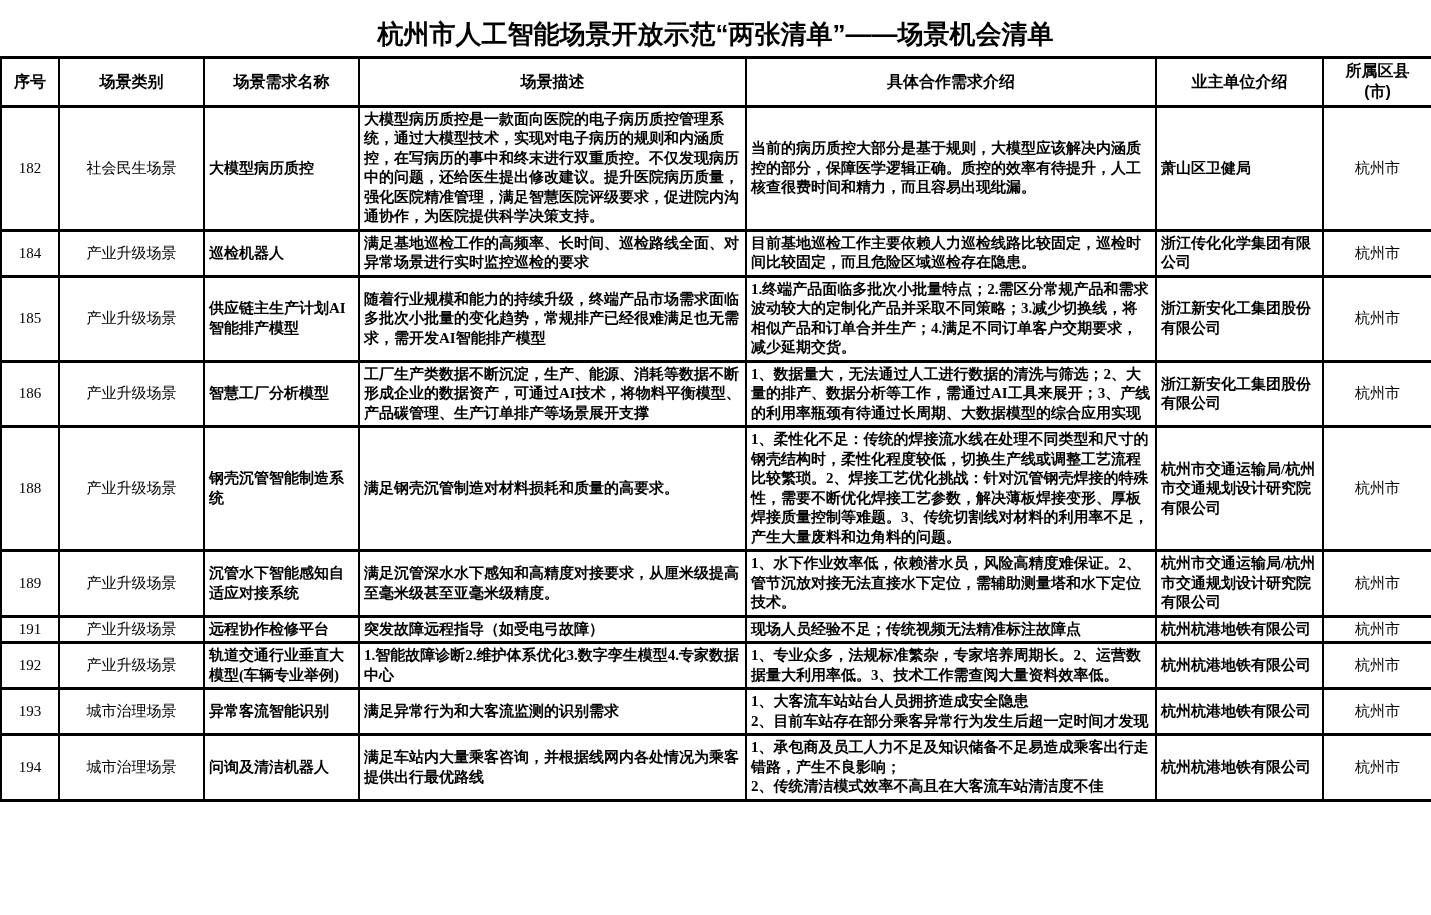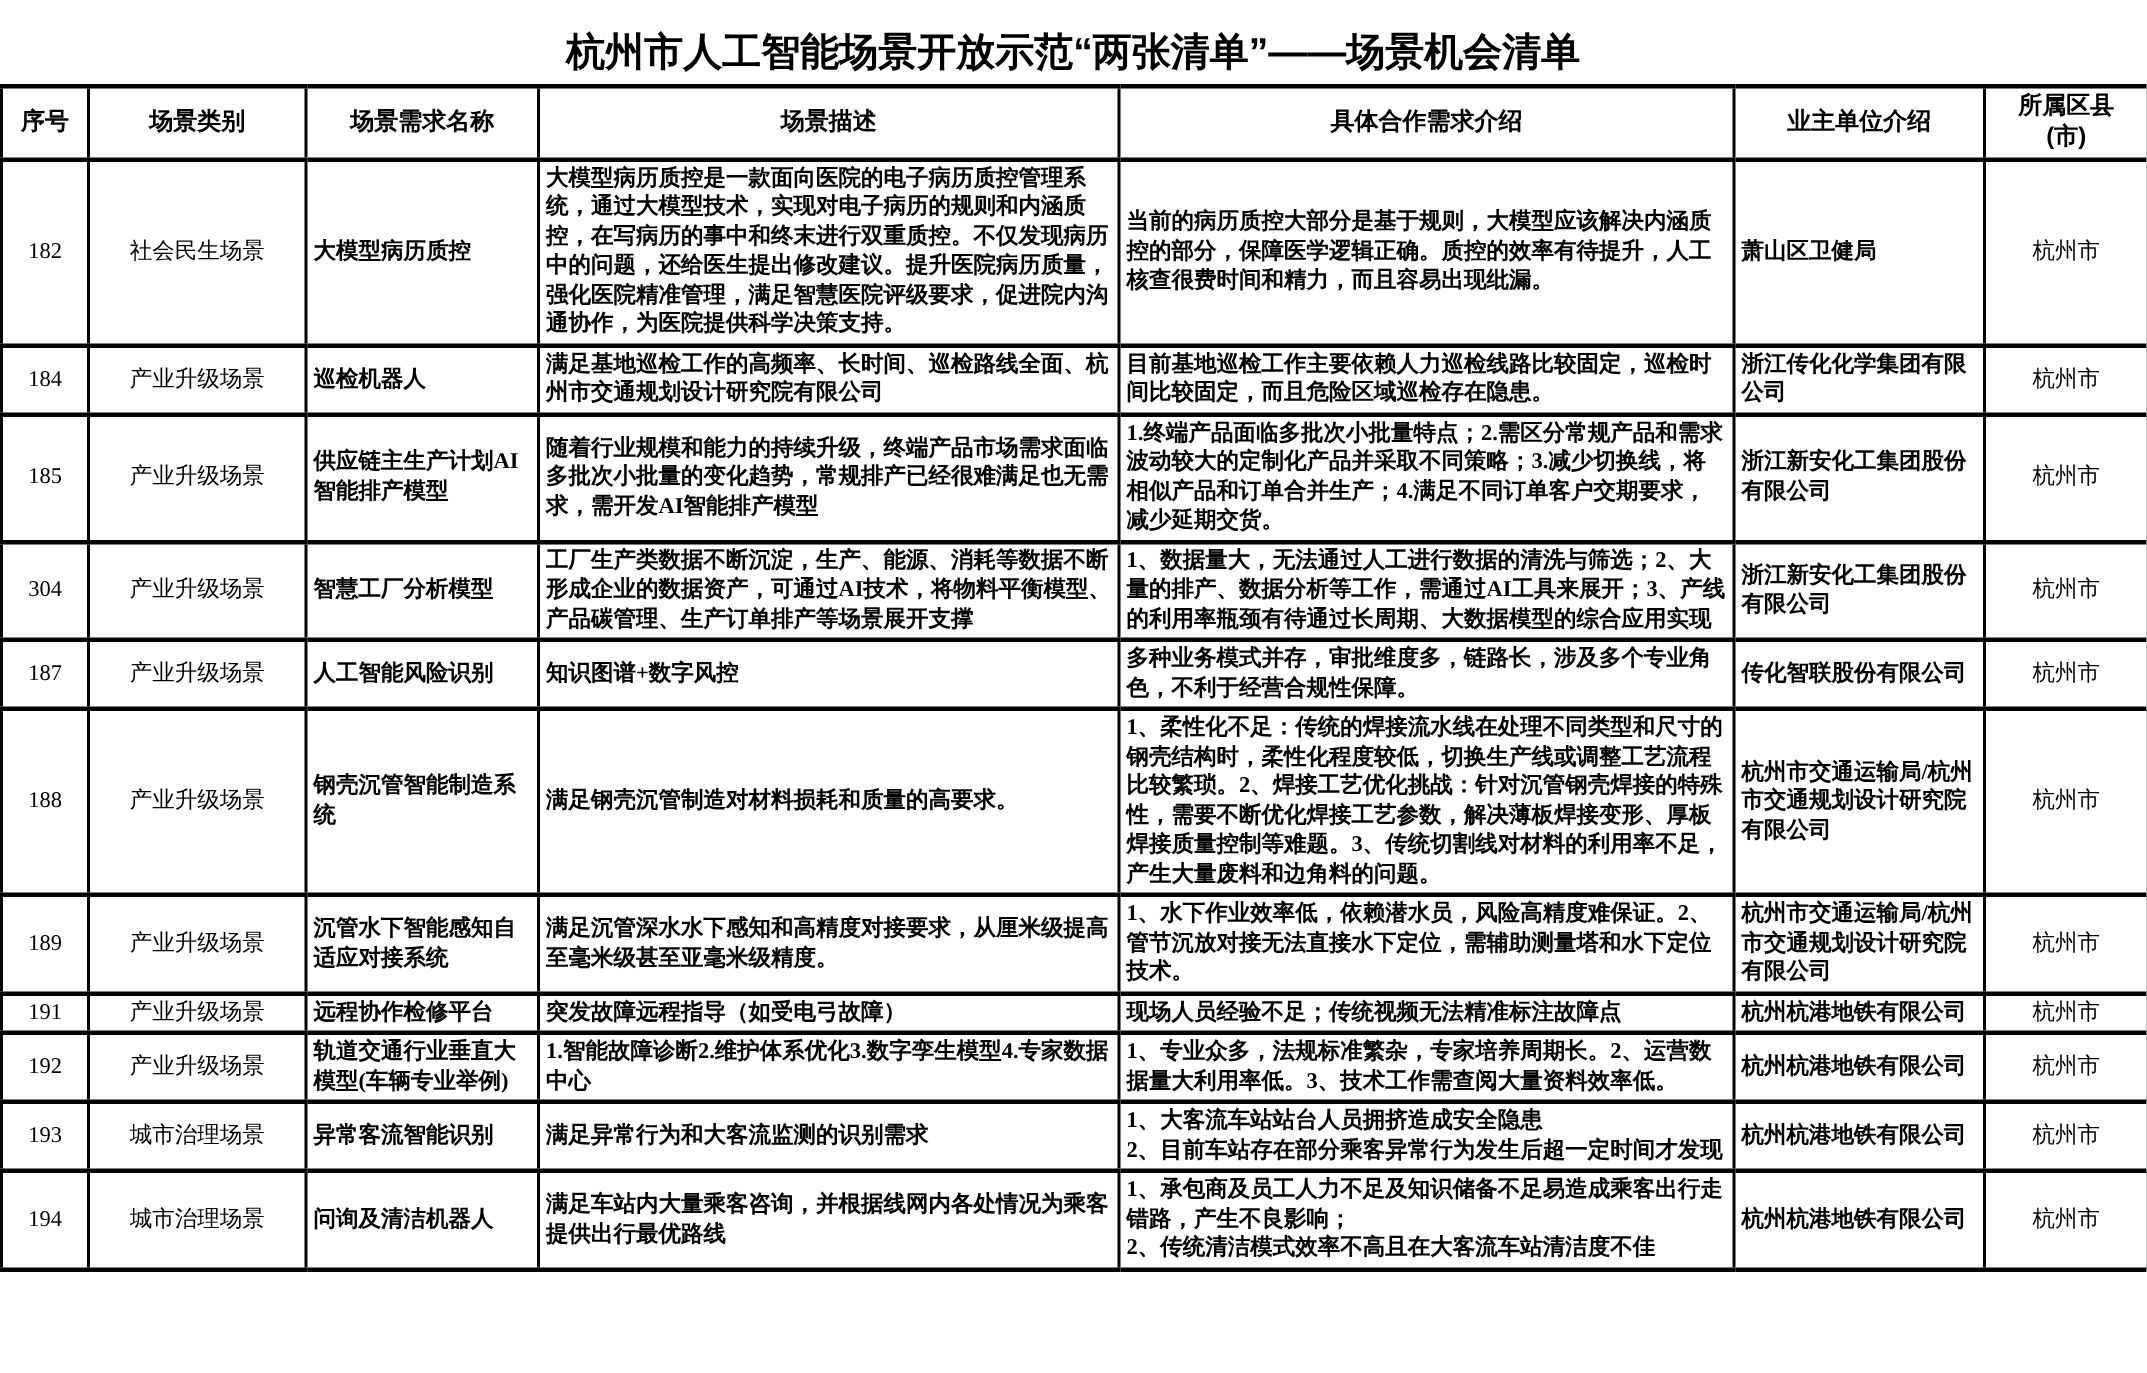--- a/index.html
+++ b/index.html
@@ -97,55 +97,46 @@
       <td class="a-left">当前的病历质控大部分是基于规则，大模型应该解决内涵质控的部分，保障医学逻辑正确。质控的效率有待提升，人工核查很费时间和精力，而且容易出现纰漏。</td>
       <td class="a-left">萧山区卫健局</td>
       <td class="a-center">杭州市</td>
     </tr>
 
 
     <tr>
       <td class="a-center">184</td>
       <td class="a-center">产业升级场景</td>
       <td class="a-left">巡检机器人</td>
-      <td class="a-left">满足基地巡检工作的高频率、长时间、巡检路线全面、杭州市交通规划设计研究院有限公司</td>
+      <td class="a-left">满足基地巡检工作的高频率、长时间、巡检路线全面、对异常场景进行实时监控巡检的要求</td>
       <td class="a-left">目前基地巡检工作主要依赖人力巡检线路比较固定，巡检时间比较固定，而且危险区域巡检存在隐患。</td>
       <td class="a-left">浙江传化化学集团有限公司</td>
       <td class="a-center">杭州市</td>
     </tr>
 
     <tr>
       <td class="a-center">185</td>
       <td class="a-center">产业升级场景</td>
       <td class="a-left">供应链主生产计划AI智能排产模型</td>
       <td class="a-left">随着行业规模和能力的持续升级，终端产品市场需求面临多批次小批量的变化趋势，常规排产已经很难满足也无需求，需开发AI智能排产模型</td>
       <td class="a-left">1.终端产品面临多批次小批量特点；2.需区分常规产品和需求波动较大的定制化产品并采取不同策略；3.减少切换线，将相似产品和订单合并生产；4.满足不同订单客户交期要求，减少延期交货。</td>
       <td class="a-left">浙江新安化工集团股份有限公司</td>
       <td class="a-center">杭州市</td>
     </tr>
 
     <tr>
-      <td class="a-center">304</td>
+      <td class="a-center">186</td>
       <td class="a-center">产业升级场景</td>
       <td class="a-left">智慧工厂分析模型</td>
       <td class="a-left">工厂生产类数据不断沉淀，生产、能源、消耗等数据不断形成企业的数据资产，可通过AI技术，将物料平衡模型、产品碳管理、生产订单排产等场景展开支撑</td>
       <td class="a-left">1、数据量大，无法通过人工进行数据的清洗与筛选；2、大量的排产、数据分析等工作，需通过AI工具来展开；3、产线的利用率瓶颈有待通过长周期、大数据模型的综合应用实现</td>
       <td class="a-left">浙江新安化工集团股份有限公司</td>
       <td class="a-center">杭州市</td>
     </tr>
 
-    <tr>
-      <td class="a-center">187</td>
-      <td class="a-center">产业升级场景</td>
-      <td class="a-left">人工智能风险识别</td>
-      <td class="a-left">知识图谱+数字风控</td>
-      <td class="a-left">多种业务模式并存，审批维度多，链路长，涉及多个专业角色，不利于经营合规性保障。</td>
-      <td class="a-left">传化智联股份有限公司</td>
-      <td class="a-center">杭州市</td>
-    </tr>
 
     <tr>
       <td class="a-center">188</td>
       <td class="a-center">产业升级场景</td>
       <td class="a-left">钢壳沉管智能制造系统</td>
       <td class="a-left">满足钢壳沉管制造对材料损耗和质量的高要求。</td>
       <td class="a-left">1、柔性化不足：传统的焊接流水线在处理不同类型和尺寸的钢壳结构时，柔性化程度较低，切换生产线或调整工艺流程比较繁琐。2、焊接工艺优化挑战：针对沉管钢壳焊接的特殊性，需要不断优化焊接工艺参数，解决薄板焊接变形、厚板焊接质量控制等难题。3、传统切割线对材料的利用率不足，产生大量废料和边角料的问题。</td>
       <td class="a-left">杭州市交通运输局/杭州市交通规划设计研究院有限公司</td>
       <td class="a-center">杭州市</td>
     </tr>

